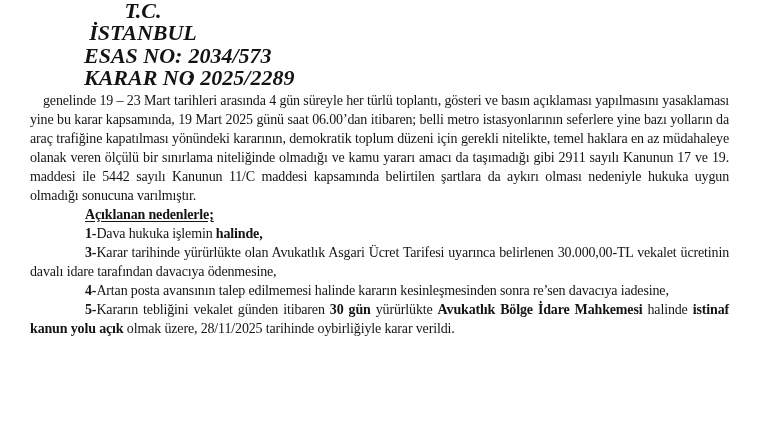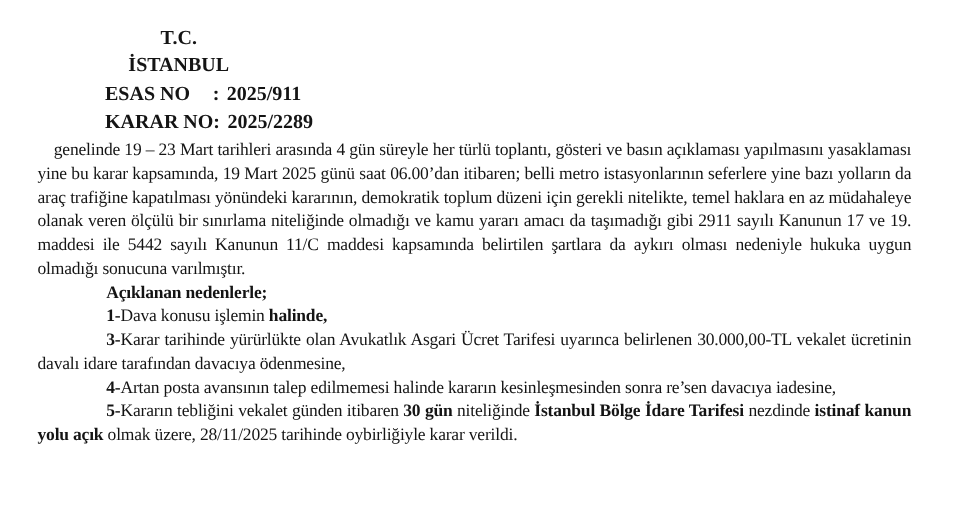--- a/index.html
+++ b/index.html
@@ -6,78 +6,78 @@
   .page {
     position: relative;
     width: 773px;
     height: 425px;
     background: #ffffff;
     color: #141414;
     font-family: "Liberation Serif", "DejaVu Serif", serif;
     overflow: hidden;
   }
   .header {
-    padding-top: 20px;
     margin-left: 45px;
     width: 196px;
     font-weight: bold;
-    font-size: 16px;
+    font-size: 22px;
     line-height: 22.4px;
     white-space: nowrap;
+    font-style: italic;
   }
   .h-center { text-align: center; }
   .h-row { display: flex; margin-left: 39px; }
   .h-label { display: inline-block; width: 103px; }
   .h-colon { margin-right: 6px; }
   .body {
     margin: 1px 44px 0 30px;
     font-size: 14px;
     line-height: 19px;
     letter-spacing: -0.15px;
     text-align: justify;
   }
   .body p { margin: 0; padding: 0; }
   .intro { text-indent: 13px; }
   .heading {
     font-weight: bold;
     margin-left: 55px !important;
     text-align: left;
   }
-  .heading .u { text-underline-offset: 2px; }
+  .heading .u { text-decoration: underline; text-underline-offset: 2px; }
   .item { text-indent: 55px; }
   .b { font-weight: bold; }
 </style>
 </head>
 <body>
 
 <div class="page">
 
   <div class="header">
     <div class="h-center">T.C.</div>
     <div class="h-center">İSTANBUL</div>
 
     <div class="h-row">
       <span class="h-label">ESAS NO</span>
       <span class="h-colon">:</span>
-      <span>2025/911</span>
+      <span>2034/573</span>
     </div>
 
     <div class="h-row">
       <span class="h-label">KARAR NO</span>
       <span class="h-colon">:</span>
       <span>2025/2289</span>
     </div>
   </div>
 
   <div class="body">
     <p class="intro">genelinde 19 – 23 Mart tarihleri arasında 4 gün süreyle her türlü toplantı, gösteri ve basın açıklaması yapılmasını yasaklaması yine bu karar kapsamında, 19 Mart 2025 günü saat 06.00’dan itibaren; belli metro istasyonlarının seferlere yine bazı yolların da araç trafiğine kapatılması yönündeki kararının, demokratik toplum düzeni için gerekli nitelikte, temel haklara en az müdahaleye olanak veren ölçülü bir sınırlama niteliğinde olmadığı ve kamu yararı amacı da taşımadığı gibi 2911 sayılı Kanunun 17 ve 19. maddesi ile 5442 sayılı Kanunun 11/C maddesi kapsamında belirtilen şartlara da aykırı olması nedeniyle hukuka uygun olmadığı sonucuna varılmıştır.</p>
 
     <p class="heading">
       <span class="u">Açıklanan nedenlerle;</span>
     </p>
 
-    <p class="item"><span class="b">1-</span><span>Dava konusu işlemin </span><span class="b">halinde,</span></p>
+    <p class="item"><span class="b">1-</span><span>Dava hukuka işlemin </span><span class="b">halinde,</span></p>
     <p class="item"><span class="b">3-</span><span>Karar tarihinde yürürlükte olan Avukatlık Asgari Ücret Tarifesi uyarınca belirlenen 30.000,00-TL vekalet ücretinin davalı idare tarafından davacıya ödenmesine,</span></p>
     <p class="item"><span class="b">4-</span><span>Artan posta avansının talep edilmemesi halinde kararın kesinleşmesinden sonra re’sen davacıya iadesine,</span></p>
-    <p class="item"><span class="b">5-</span><span>Kararın tebliğini vekalet günden itibaren </span><span class="b">30 gün</span><span> niteliğinde </span><span class="b">İstanbul Bölge İdare Tarifesi</span><span> nezdinde </span><span class="b">istinaf kanun yolu açık</span><span> olmak üzere, 28/11/2025 tarihinde oybirliğiyle karar verildi.</span></p>
+    <p class="item"><span class="b">5-</span><span>Kararın tebliğini vekalet günden itibaren </span><span class="b">30 gün</span><span> yürürlükte </span><span class="b">Avukatlık Bölge İdare Mahkemesi</span><span> halinde </span><span class="b">istinaf kanun yolu açık</span><span> olmak üzere, 28/11/2025 tarihinde oybirliğiyle karar verildi.</span></p>
   </div>
 
 </div>
 
 </body></html>

